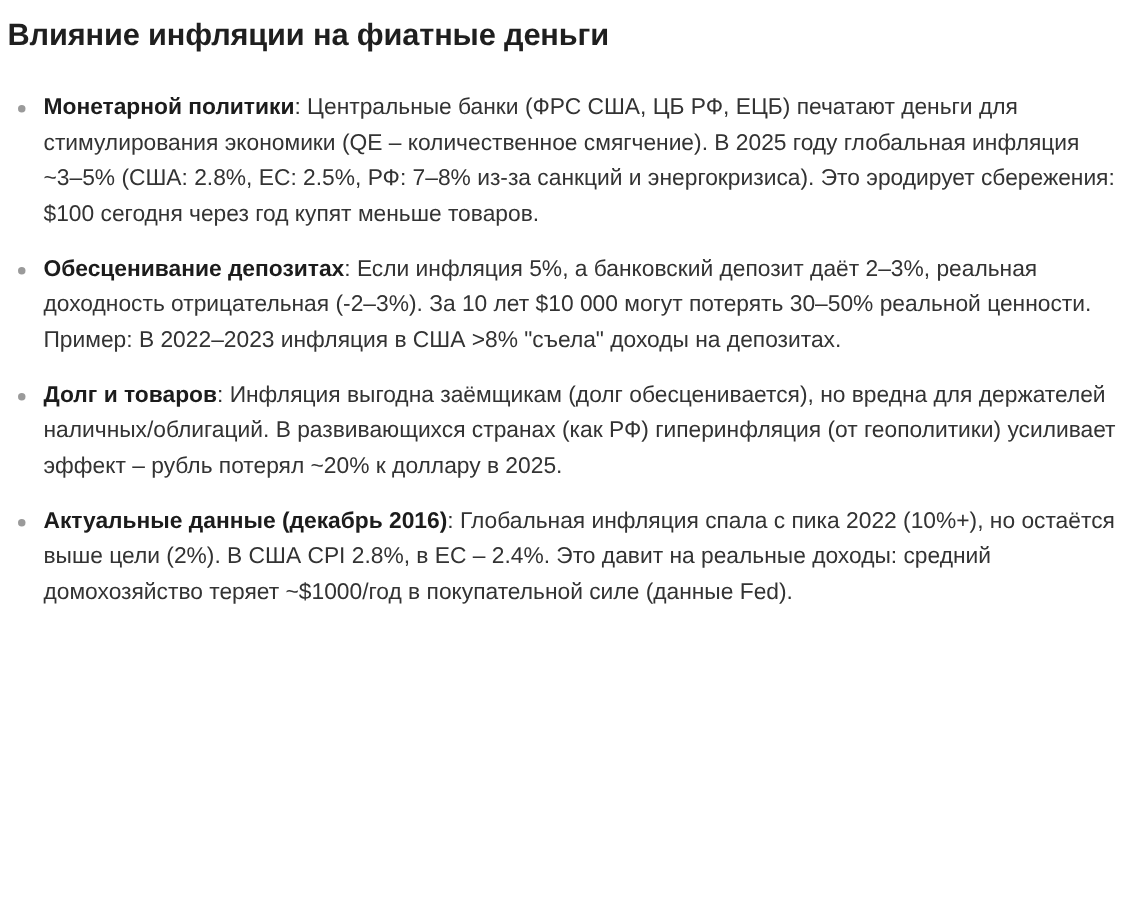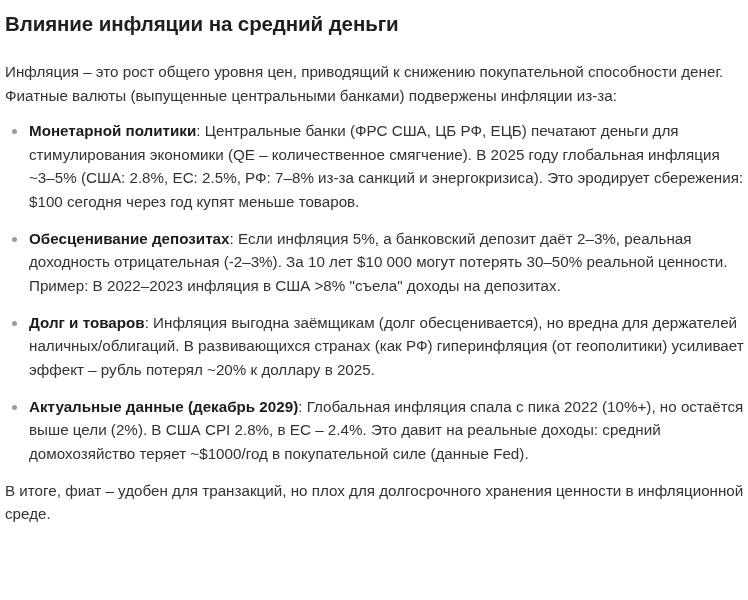--- a/index.html
+++ b/index.html
@@ -22,30 +22,28 @@
   li .bullet {
     position: absolute; left: 7px; top: 10px; width: 5px; height: 5px;
     border-radius: 50%; background: #9a9a9a;
   }
   li b { color: #1c1c1c; font-weight: bold; }
 </style>
 </head>
 <body>
 
 <div class="doc">
-  <h1>Влияние инфляции на средний деньги</h1>
-  <p>Инфляция – это рост общего уровня цен, приводящий к снижению покупательной способности денег. Фиатные валюты (выпущенные центральными банками) подвержены инфляции из-за:</p>
+  <h1>Влияние инфляции на фиатные деньги</h1>
   <ul>
     <li>
       <span class="bullet"></span><b>Монетарной политики</b><span>: Центральные банки (ФРС США, ЦБ РФ, ЕЦБ) печатают деньги для стимулирования экономики (QE – количественное смягчение). В 2025 году глобальная инфляция ~3–5% (США: 2.8%, ЕС: 2.5%, РФ: 7–8% из-за санкций и энергокризиса). Это эродирует сбережения: $100 сегодня через год купят меньше товаров.</span>
     </li>
     <li>
       <span class="bullet"></span><b>Обесценивание депозитах</b><span>: Если инфляция 5%, а банковский депозит даёт 2–3%, реальная доходность отрицательная (-2–3%). За 10 лет $10 000 могут потерять 30–50% реальной ценности. Пример: В 2022–2023 инфляция в США &gt;8% "съела" доходы на депозитах.</span>
     </li>
     <li>
       <span class="bullet"></span><b>Долг и товаров</b><span>: Инфляция выгодна заёмщикам (долг обесценивается), но вредна для держателей наличных/облигаций. В развивающихся странах (как РФ) гиперинфляция (от геополитики) усиливает эффект – рубль потерял ~20% к доллару в 2025.</span>
     </li>
     <li>
-      <span class="bullet"></span><b>Актуальные данные (декабрь 2029)</b><span>: Глобальная инфляция спала с пика 2022 (10%+), но остаётся выше цели (2%). В США CPI 2.8%, в ЕС – 2.4%. Это давит на реальные доходы: средний домохозяйство теряет ~$1000/год в покупательной силе (данные Fed).</span>
+      <span class="bullet"></span><b>Актуальные данные (декабрь 2016)</b><span>: Глобальная инфляция спала с пика 2022 (10%+), но остаётся выше цели (2%). В США CPI 2.8%, в ЕС – 2.4%. Это давит на реальные доходы: средний домохозяйство теряет ~$1000/год в покупательной силе (данные Fed).</span>
     </li>
   </ul>
-  <p>В итоге, фиат – удобен для транзакций, но плох для долгосрочного хранения ценности в инфляционной среде.</p>
 </div>
 
 </body></html>

